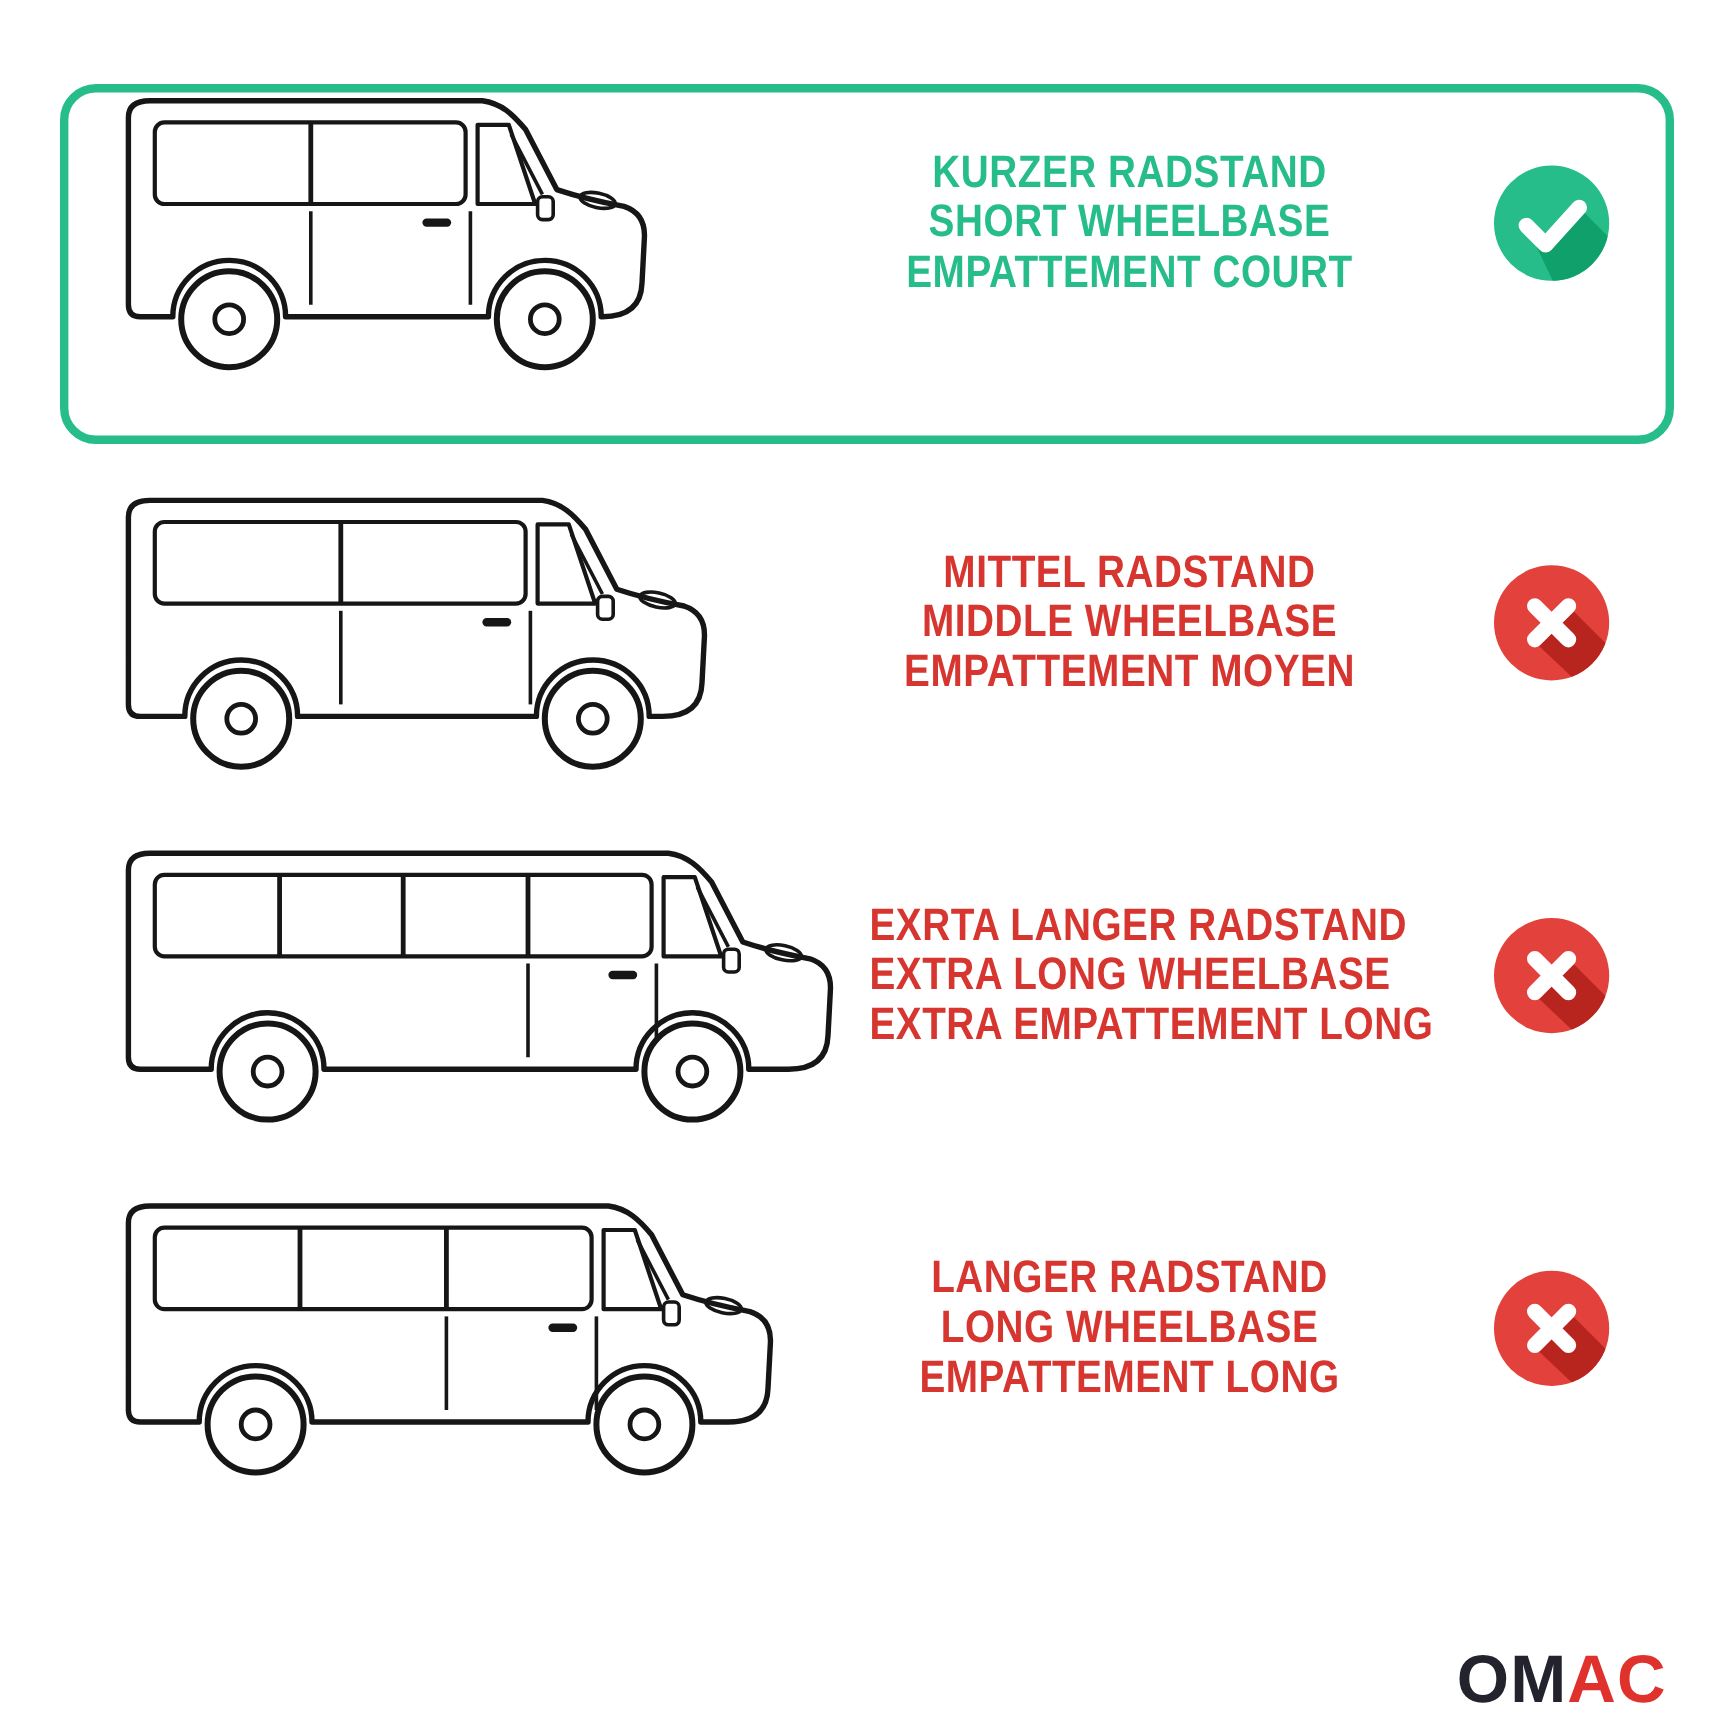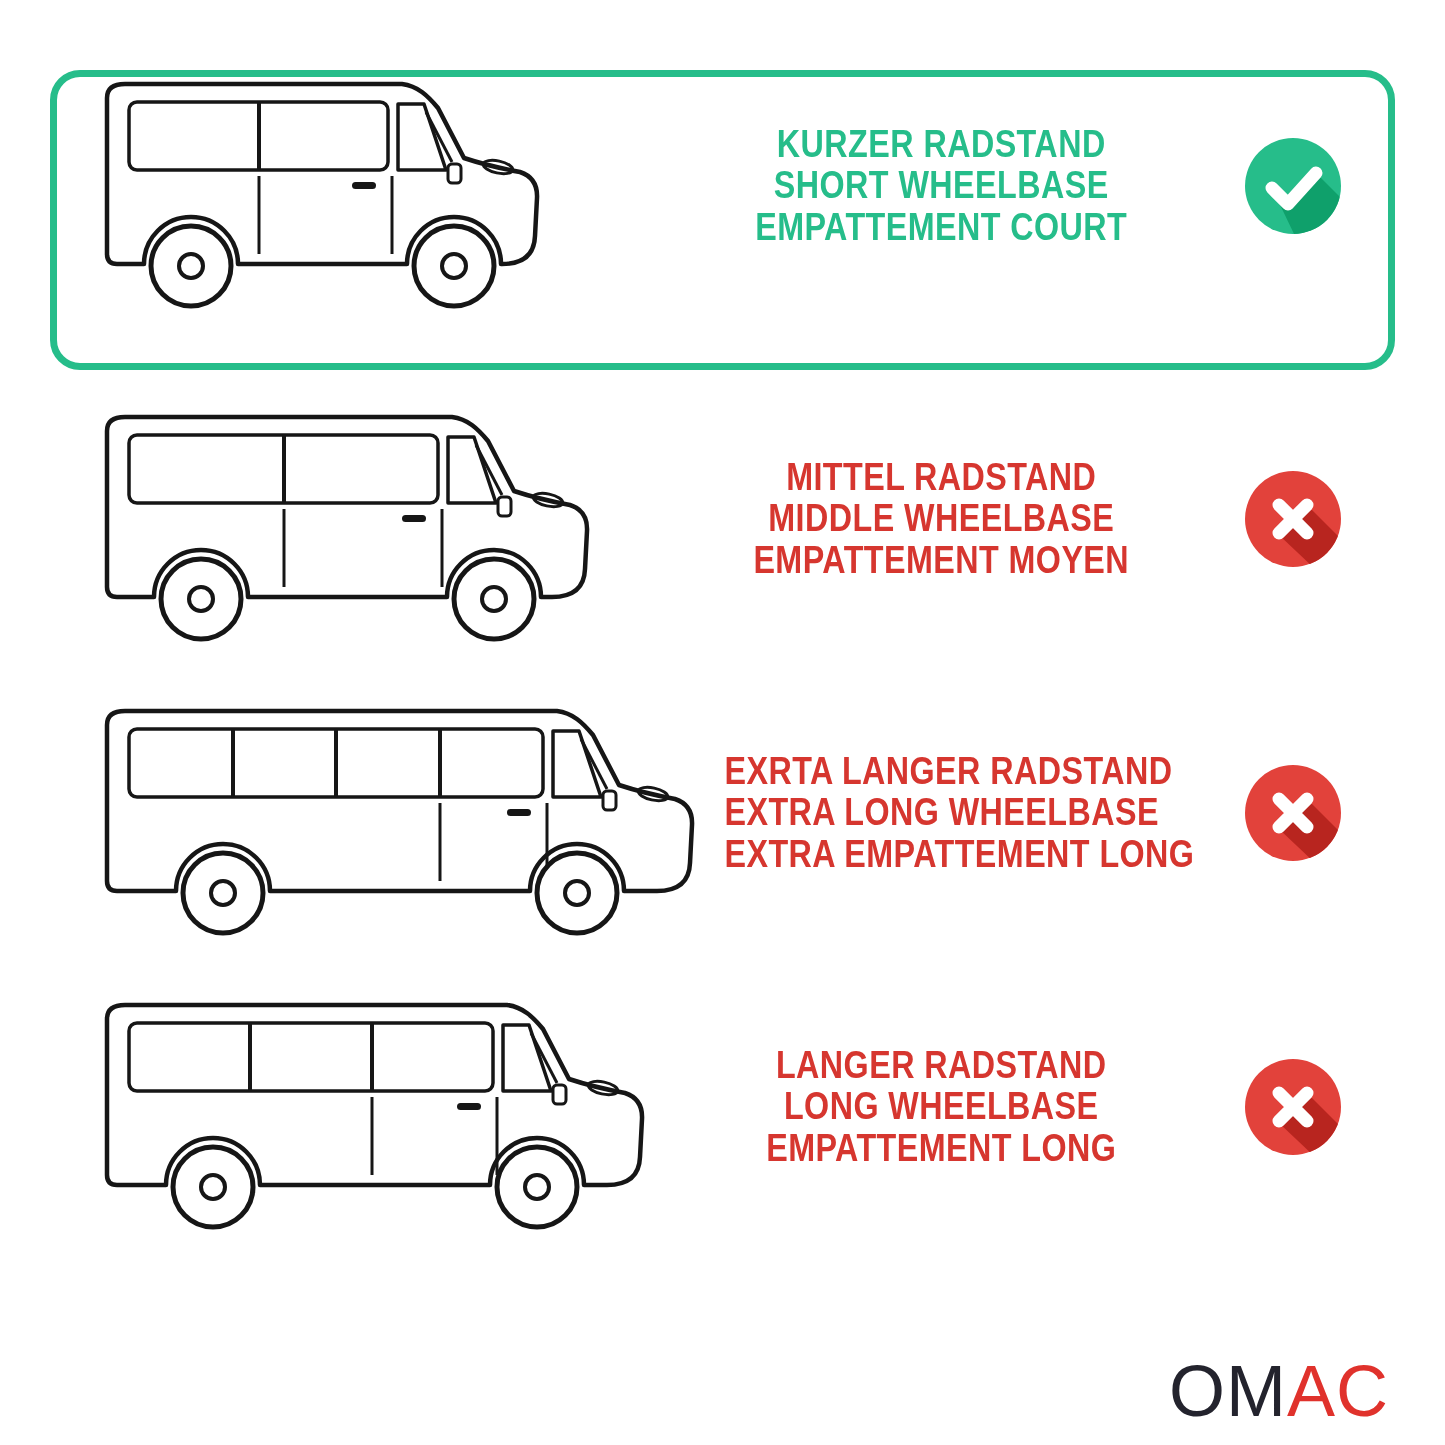--- a/index.html
+++ b/index.html
@@ -35,21 +35,21 @@
   .line.green{color:var(--text-green)}
   .line.red{color:var(--text-red)}
   .icon-cell{display:flex;justify-content:center;padding-right:60px}
   .badge svg{display:block}
   .badge-check .bg{fill:var(--green)}
   .badge-check .shadow{fill:var(--green-dark)}
   .badge-cross .bg{fill:var(--red)}
   .badge-cross .shadow{fill:var(--red-dark)}
   .glyph{fill:none;stroke:#ffffff;stroke-width:13;stroke-linecap:round;stroke-linejoin:round}
   .brand{
-    position:absolute;right:56px;bottom:18px;font-weight:400;font-size:72px;
+    position:absolute;right:56px;bottom:18px;font-weight:700;font-size:56px;
     letter-spacing:1px;line-height:1;
   }
   .brand .dark{color:#23232d}
   .brand .red{color:#e0322c}
 </style>
 </head>
 <body>
 
 <div class="highlight-ring"></div>
 

